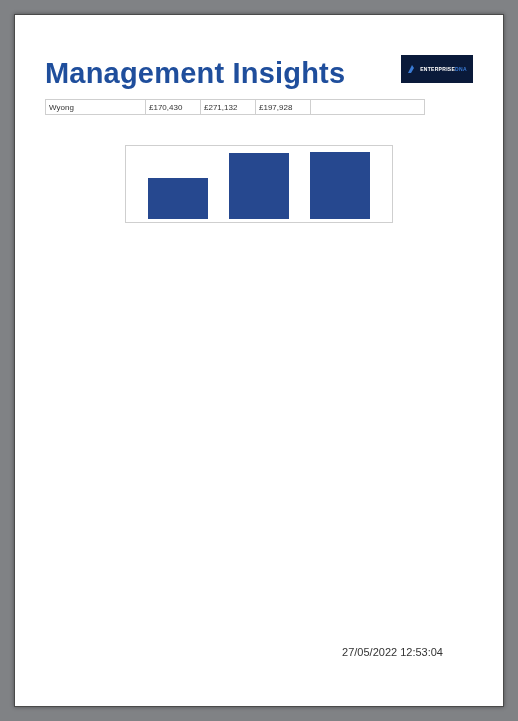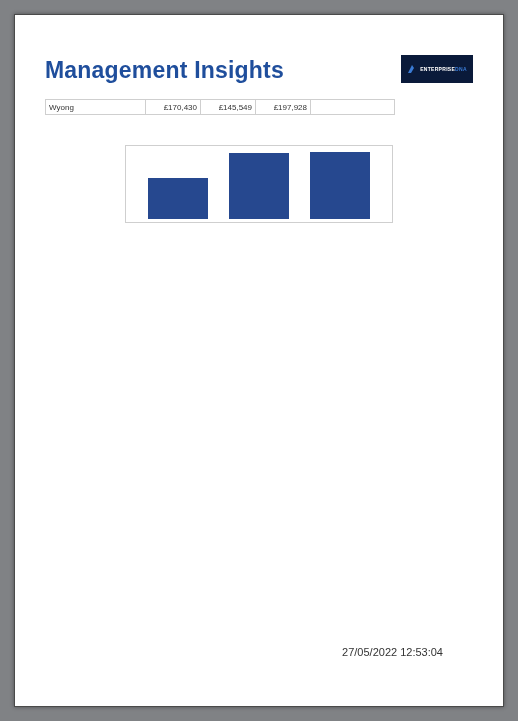--- a/index.html
+++ b/index.html
@@ -21,21 +21,21 @@
     box-shadow: 0 0 4px rgba(0,0,0,0.4);
   }
   .header {
     position: absolute;
     left: 30px;
     top: 42px;
     right: 30px;
     height: 40px;
   }
   .title {
-    font-size: 23px;
+    font-size: 29px;
     font-weight: bold;
     color: #1f4e9c;
     letter-spacing: 0.2px;
   }
   .logo {
     position: absolute;
     right: 0;
     top: -2px;
     width: 72px;
     height: 28px;
@@ -50,37 +50,37 @@
     color: #ffffff;
     font-size: 5px;
     font-weight: bold;
     letter-spacing: 0.3px;
   }
   .logo-text .accent { color: #3a7bd5; }
   .table {
     position: absolute;
     left: 30px;
     top: 84px;
-    width: 350px;
+    width: 380px;
     height: 16px;
     border: 1px solid #cfcfcf;
     display: flex;
     font-size: 8px;
     color: #333;
     background: #fff;
   }
   .cell {
     border-right: 1px solid #cfcfcf;
     padding: 2px 3px 0 3px;
     height: 100%;
     line-height: 12px;
   }
   .cell:last-child { border-right: none; }
   .cell.name { width: 100px; text-align: left; }
-  .cell.val { width: 55px; text-align: right; }
+  .cell.val { width: 55px; text-align: left; }
   .cell.blank { flex: 1; }
   .chart-box {
     position: absolute;
     left: 110px;
     top: 130px;
     width: 268px;
     height: 78px;
     border: 1px solid #cfcfcf;
     background: #fff;
   }
@@ -118,21 +118,21 @@
       </svg>
       <span class="logo-text">
         <span>ENTERPRISE</span><span class="accent">DNA</span>
       </span>
     </div>
   </div>
 
   <div class="table">
     <div class="cell name">Wyong</div>
     <div class="cell val">£170,430</div>
-    <div class="cell val">£145,549</div>
+    <div class="cell val">£271,132</div>
     <div class="cell val">£197,928</div>
     <div class="cell blank"></div>
   </div>
 
   <div class="chart-box">
     <div class="chart-inner" id="chart-inner">
         <div class="bar" style="height: 41.4px; background: rgb(38, 72, 143);"></div>
         <div class="bar" style="height: 65.7px; background: rgb(38, 72, 143);"></div>
         <div class="bar" style="height: 66.6px; background: rgb(38, 72, 143);"></div>
       </div>

